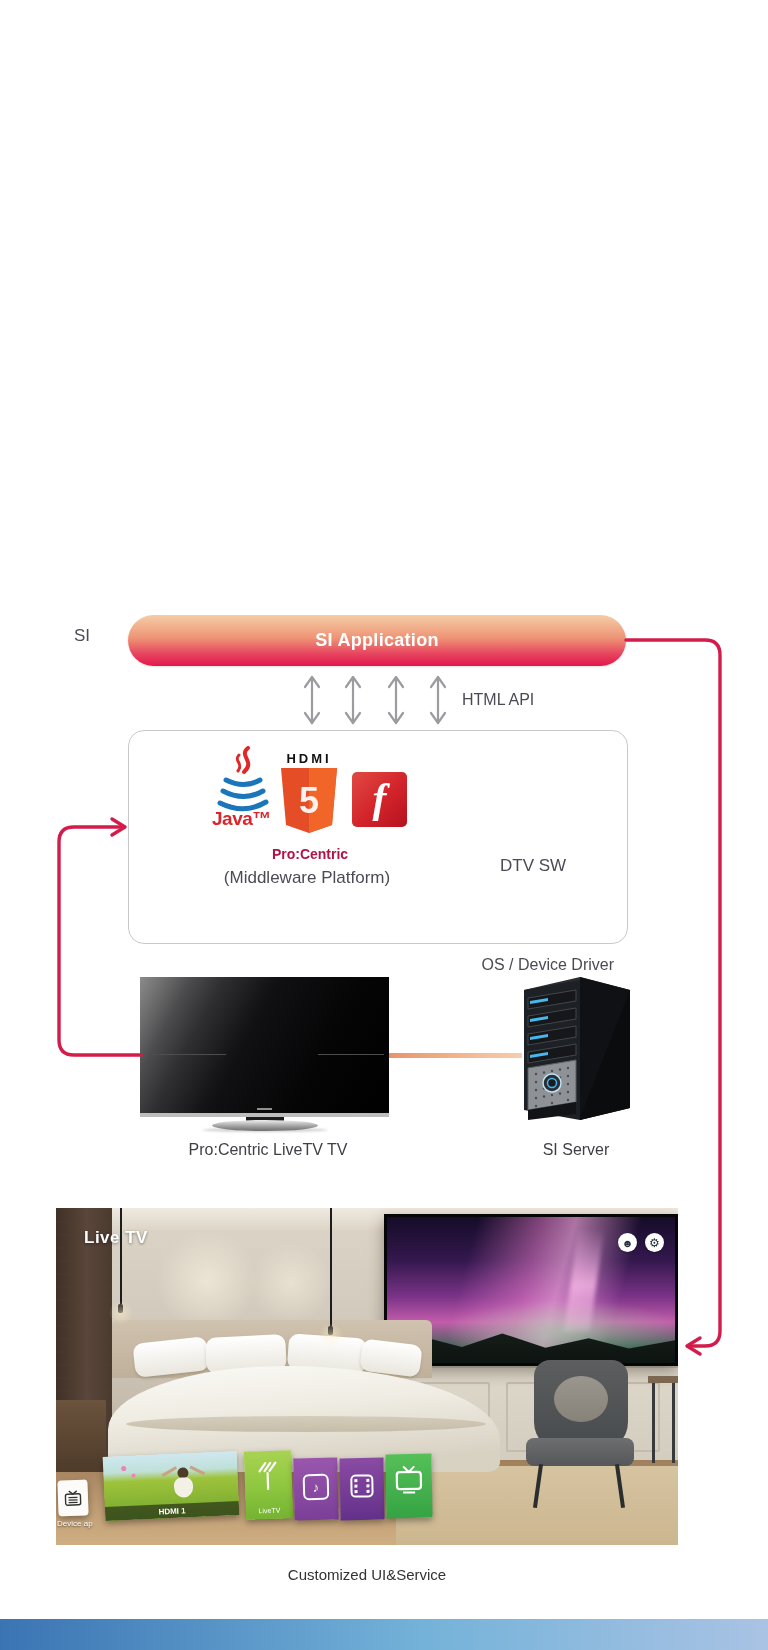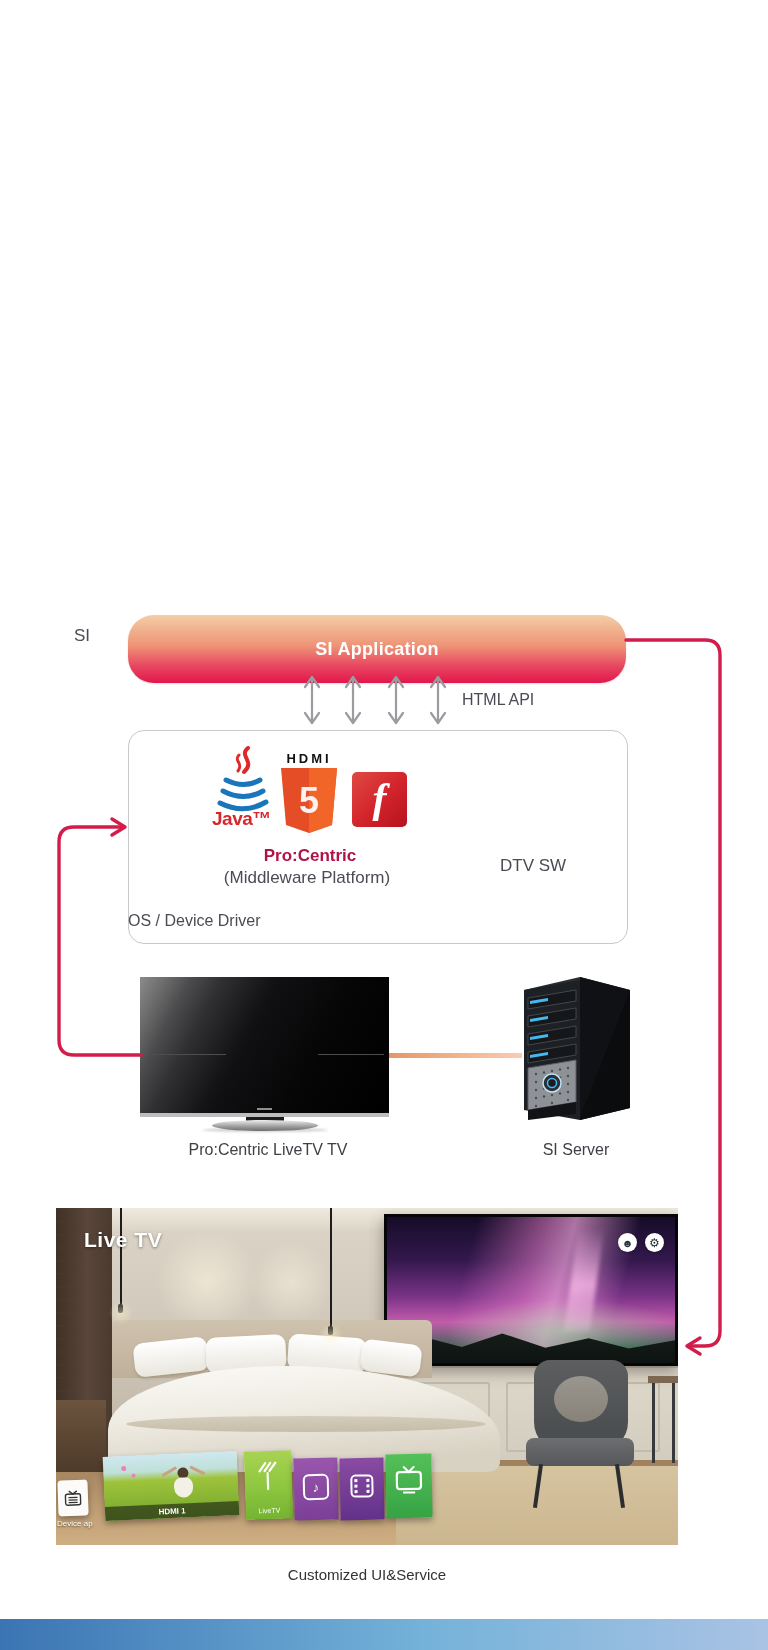--- a/index.html
+++ b/index.html
@@ -3,35 +3,35 @@
 <meta charset="utf-8">
 <style>
   html,body{margin:0;padding:0;background:#ffffff;}
   body{width:768px;height:1650px;position:relative;overflow:hidden;
        font-family:"Liberation Sans",sans-serif;color:#4b4b55;}
   .abs{position:absolute;}
   .nosel{user-select:none;}
 
   
   .si-label{left:74px;top:626px;font-size:17px;color:#4b4b55;}
-  .si-bar{left:128px;top:615px;width:498px;height:68px;border-radius:26px;
+  .si-bar{left:128px;top:615px;width:498px;height:51px;border-radius:26px;
           background:linear-gradient(180deg,#f4cda6 0%,#ee9476 45%,#e74760 75%,#e3164c 100%);
           display:flex;align-items:center;justify-content:center;
           box-shadow:0 1px 2px rgba(0,0,0,.12);}
   .si-bar span{color:#fff;font-weight:bold;font-size:18px;letter-spacing:.3px;}
 
   .hcap-label{left:462px;top:691px;font-size:16px;color:#4b4b55;}
 
   
   .dtv-box{left:128px;top:730px;width:498px;height:212px;background:#fff;
            border:1px solid #c9c9c9;border-radius:16px;}
   .dtv-sw{left:500px;top:821px;font-size:17px;color:#4b4b55;margin-top:35px;}
-  .os-layer{left:128px;top:912px;width:486px;text-align:left;font-size:16px;color:#4b4b55;}
+  .os-layer{left:128px;top:956px;width:486px;text-align:right;font-size:16px;color:#4b4b55;}
   .platform-name{left:220px;top:846px;width:180px;text-align:center;
-                 font-size:17px;font-weight:bold;color:#b01346;}
+                 font-size:14px;font-weight:bold;color:#b01346;}
   .platform-sub{left:197px;top:868px;width:220px;text-align:center;font-size:17px;color:#4b4b55;}
 
   
   .java-logo{left:214px;top:746px;width:56px;height:94px;}
   .java-word{position:absolute;left:-2px;top:62px;font-size:19px;font-weight:bold;color:#d9252c;
              letter-spacing:-.5px;}
   
   .html-word{left:281px;top:751px;width:56px;text-align:center;font-size:13px;font-weight:bold;
              color:#111;letter-spacing:3px;}
   .html5-shield{left:281px;top:768px;width:56px;height:65px;}
@@ -129,21 +129,21 @@
               background:linear-gradient(180deg,#cfc7b9 0%,#b6ab97 100%);opacity:.55;}
   .chair-seat{position:absolute;left:470px;top:230px;width:108px;height:28px;border-radius:8px;
               background:linear-gradient(180deg,#6c6e70,#55575a);}
   .chair-leg{position:absolute;width:4px;background:#2c2d2f;top:256px;height:44px;}
   .desk{position:absolute;left:592px;top:168px;width:30px;height:7px;background:#7c6750;}
   .desk-leg{position:absolute;width:3px;background:#38393b;top:175px;height:80px;}
   .side-table{position:absolute;left:0;top:192px;width:50px;height:72px;
               background:linear-gradient(180deg,#6b533d,#4e3b2a);}
 
   
-  .live-tv{position:absolute;left:28px;top:20px;font-size:21px;font-weight:bold;color:#fff;
+  .live-tv{position:absolute;left:28px;top:20px;font-size:17px;font-weight:bold;color:#fff;
            text-shadow:0 1px 3px rgba(0,0,0,.45);letter-spacing:.5px;}
   .circ{position:absolute;top:25px;width:19px;height:19px;border-radius:50%;background:#fff;
         display:flex;align-items:center;justify-content:center;color:#26303a;
         box-shadow:0 1px 2px rgba(0,0,0,.3);}
   .circ.user{left:562px;font-size:11px;}
   .circ.gear{left:589px;font-size:12px;}
 
   
   .card{position:absolute;box-shadow:0 3px 6px rgba(0,0,0,.35);}
   .recent-tile{left:2px;top:272px;width:30px;height:36px;background:rgba(255,255,255,.96);

